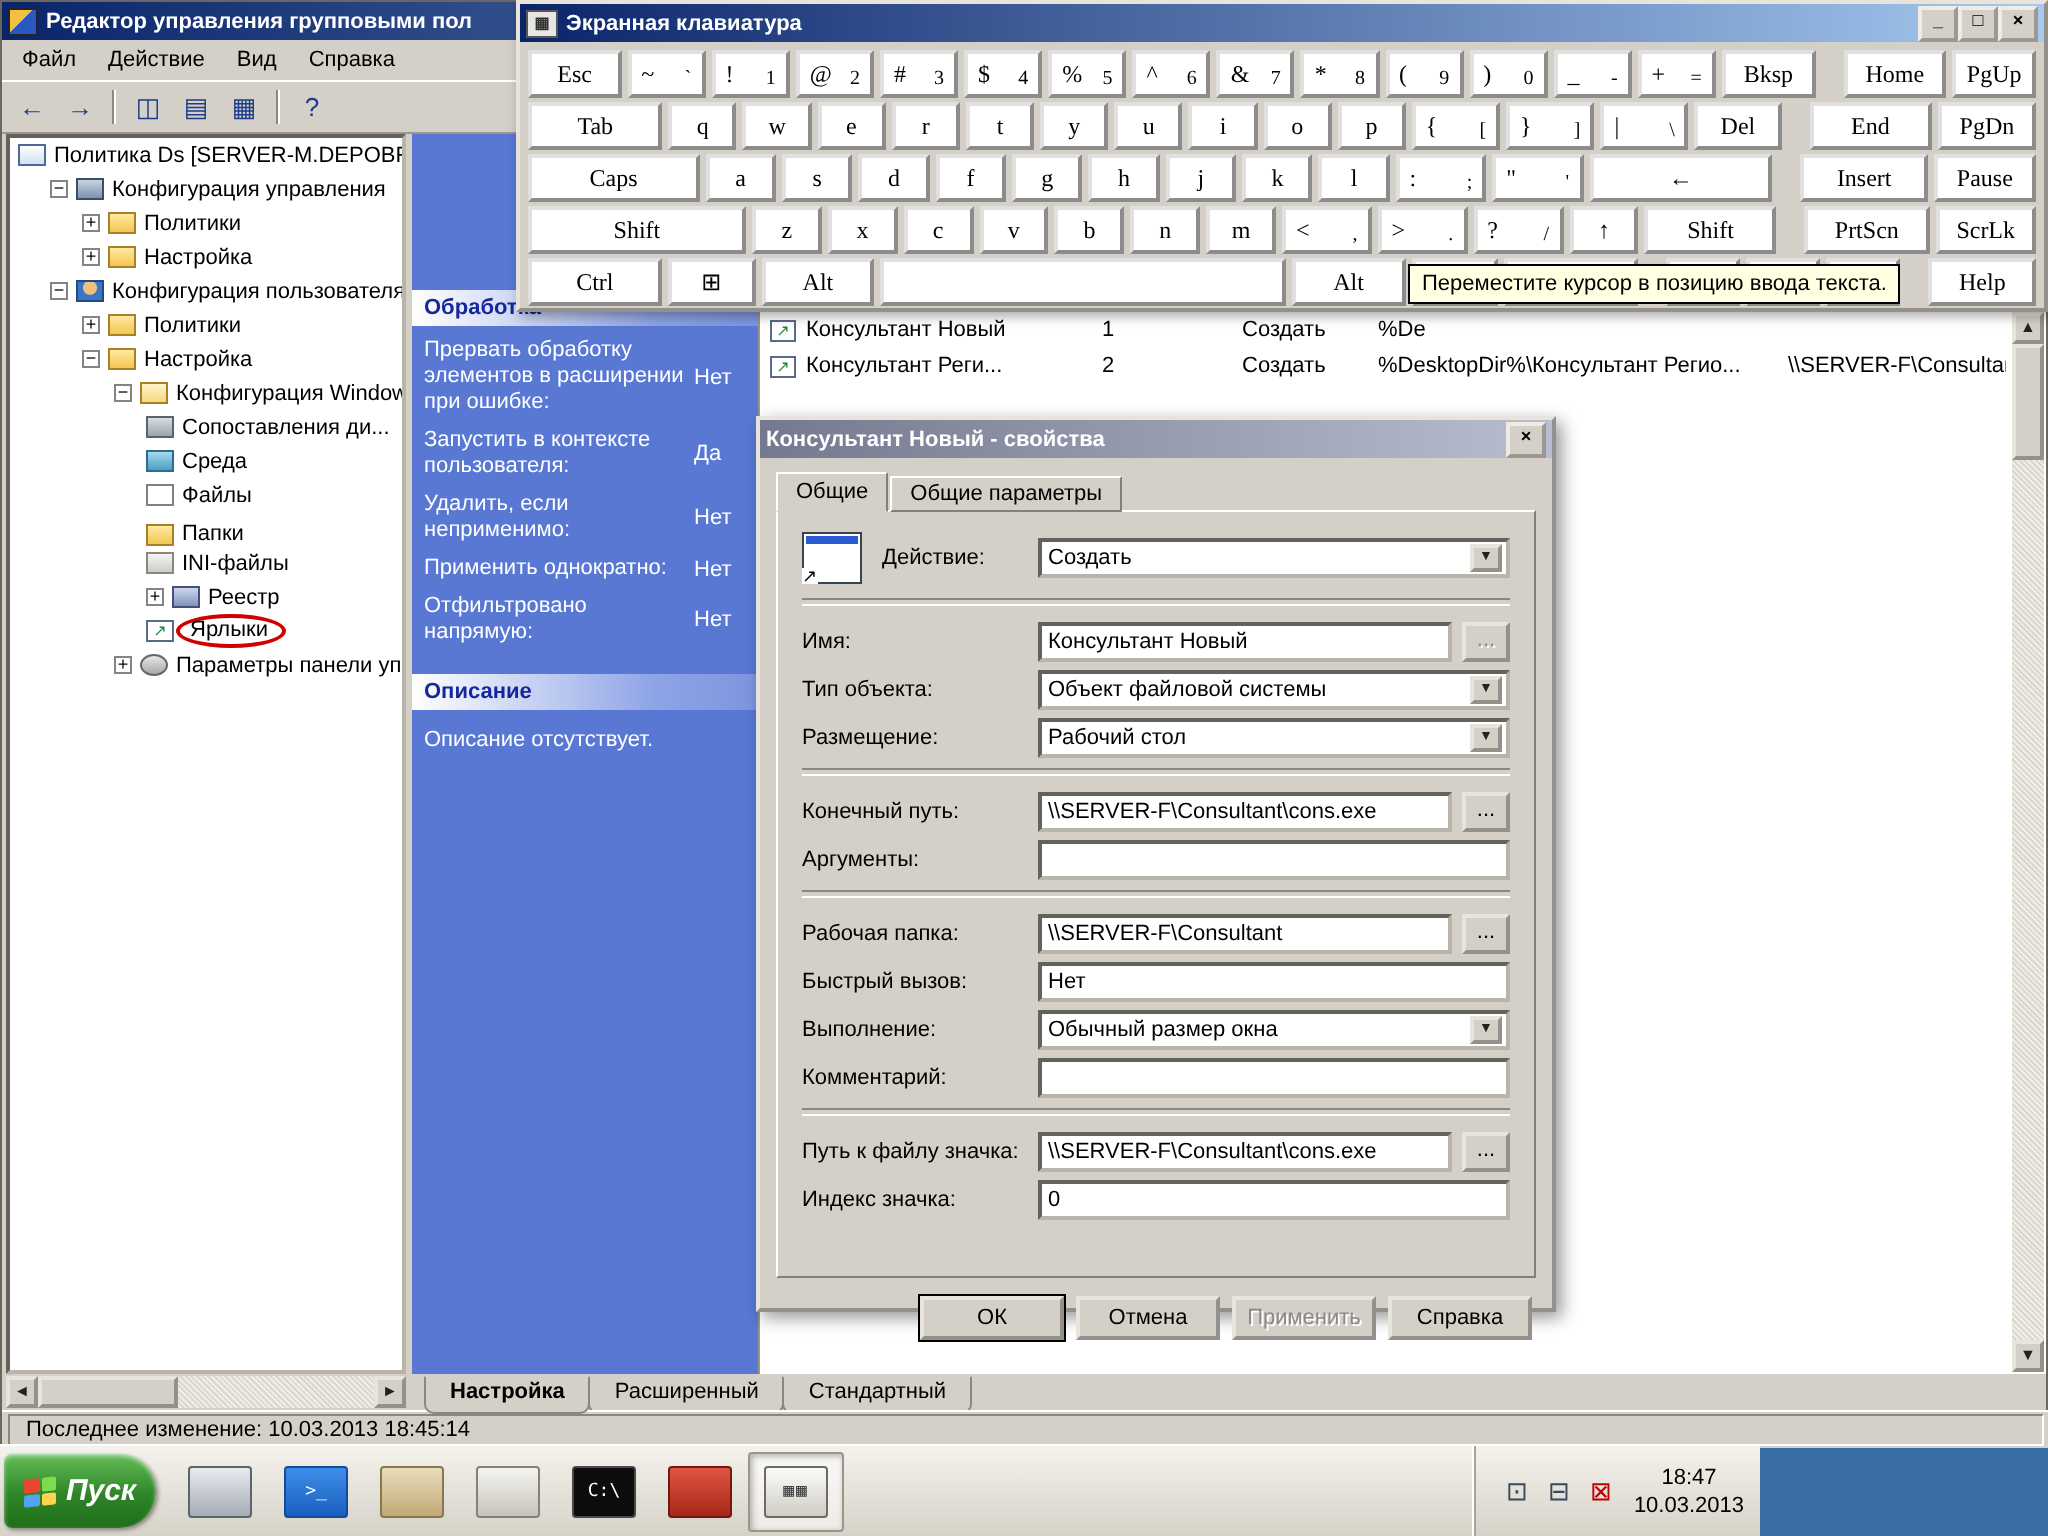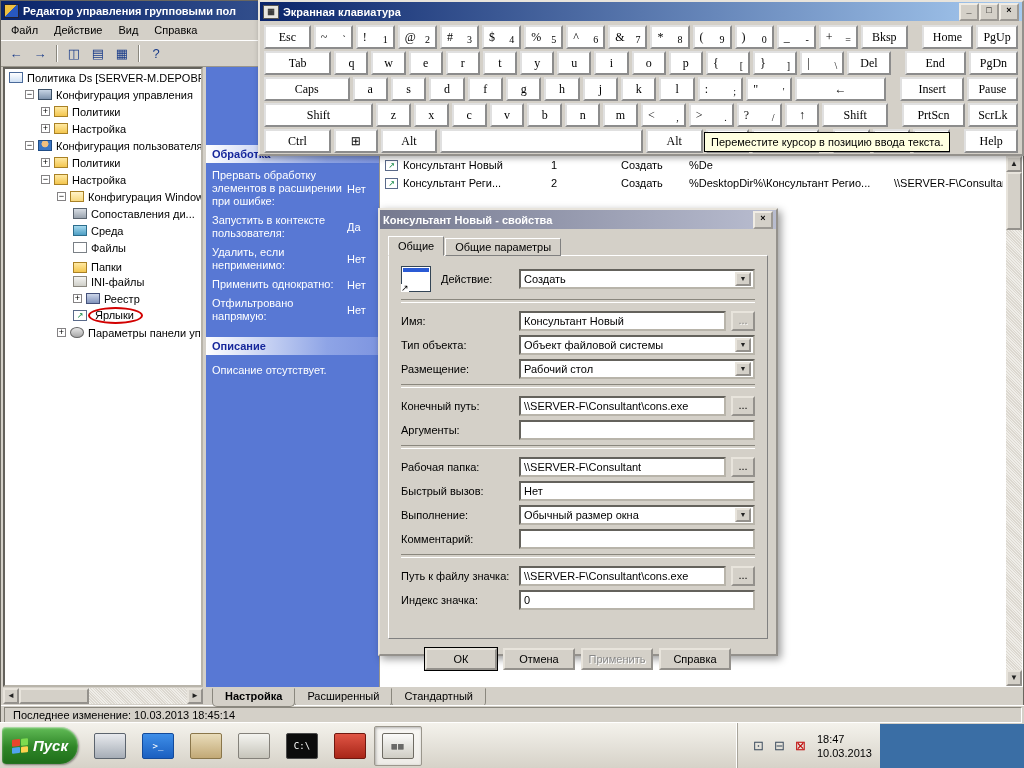--- a/index.html
+++ b/index.html
@@ -126,21 +126,21 @@
   .f-ctrl { flex:1; display:flex; height:20px; }
   .f-input { flex:1; background:#fff; border:2px inset #b8b4aa; display:flex; align-items:center;
              padding:0 3px; white-space:nowrap; overflow:hidden; box-sizing:border-box; }
   .f-input .val { flex:1; overflow:hidden; }
   .drop { flex:none; width:16px; height:14px; background:#d4d0c8; border:2px outset #e8e4dc; box-sizing:border-box;
           font-size:7px; line-height:10px; text-align:center; color:#222; margin-right:-1px; }
   .f-browse { flex:none; width:24px; margin-left:5px; background:#d4d0c8; border:2px outset #e8e4dc; box-sizing:border-box;
               text-align:center; line-height:15px; }
   .f-browse.disabled { color:#8a8a8a; text-shadow:1px 1px 0 #fff; }
   .f-sep { height:2px; border-top:1px solid #8a877e; border-bottom:1px solid #fff; margin:5px 0 7px; }
-  .dlg-btns { display:flex; justify-content:center; gap:6px; margin:9px 10px 0; }
+  .dlg-btns { display:flex; justify-content:flex-end; gap:6px; margin:9px 10px 0; }
   .btn { width:72px; height:22px; background:#d4d0c8; border:2px outset #e8e4dc; box-sizing:border-box;
          display:flex; align-items:center; justify-content:center; }
   .btn.default { box-shadow:0 0 0 1px #000; }
   .btn.disabled { color:#8a8a8a; text-shadow:1px 1px 0 #fff; }
 
   
   .taskbar { position:absolute; left:0; bottom:0; width:880px; height:45px; z-index:50;
              background:linear-gradient(#f4f2ec,#d6d2c8); border-top:1px solid #fff; display:flex; align-items:center; }
   .start-btn { flex:none; width:76px; height:37px; margin:0 8px 0 2px; border-radius:4px 18px 18px 4px;
                background:linear-gradient(#63bd58,#2e8527 55%,#1f6e1a); color:#fff; font-weight:bold; font-style:italic;
@@ -157,21 +157,21 @@
   .ai-my-computer { background:linear-gradient(#e8eaee,#a6adb6); border:1px solid #5c646e; }
   .ai-powershell { background:linear-gradient(#3e8ee8,#1a5fc0); border:1px solid #134a9a; }
   .ai-explorer { background:linear-gradient(#e9dcba,#c2a976); border:1px solid #8a764a; }
   .ai-printer { background:linear-gradient(#f4f4f0,#c6c4ba); border:1px solid #84817a; }
   .ai-command-prompt { background:#0c0c0c; border:1px solid #4a4a4a; }
   .ai-toolbox { background:linear-gradient(#e05545,#a82618); border:1px solid #701810; }
   .ai-on-screen-keyboard { background:linear-gradient(#fbfbfa,#cfcdc4); border:1px solid #6e6b63; color:#444; letter-spacing:1px; }
   .tray { margin-left:auto; height:100%; display:flex; align-items:center; gap:6px; padding:0 8px 0 12px;
           border-left:1px solid #a8a49a; box-shadow:-1px 0 0 #fff; }
   .tray-ic { width:17px; height:16px; display:flex; align-items:center; justify-content:center; font-size:13px; color:#3a4a5c; }
-  .clock { text-align:left; line-height:14px; color:#000; padding-left:2px; }
+  .clock { text-align:center; line-height:14px; color:#000; padding-left:2px; }
 </style>
 </head>
 <body>
 
 <div id="main-window">
   <div class="titlebar">
     <span class="win-ic"></span>
     <span>Редактор управления групповыми пол</span>
   </div>
   <div class="menubar" id="menubar">

